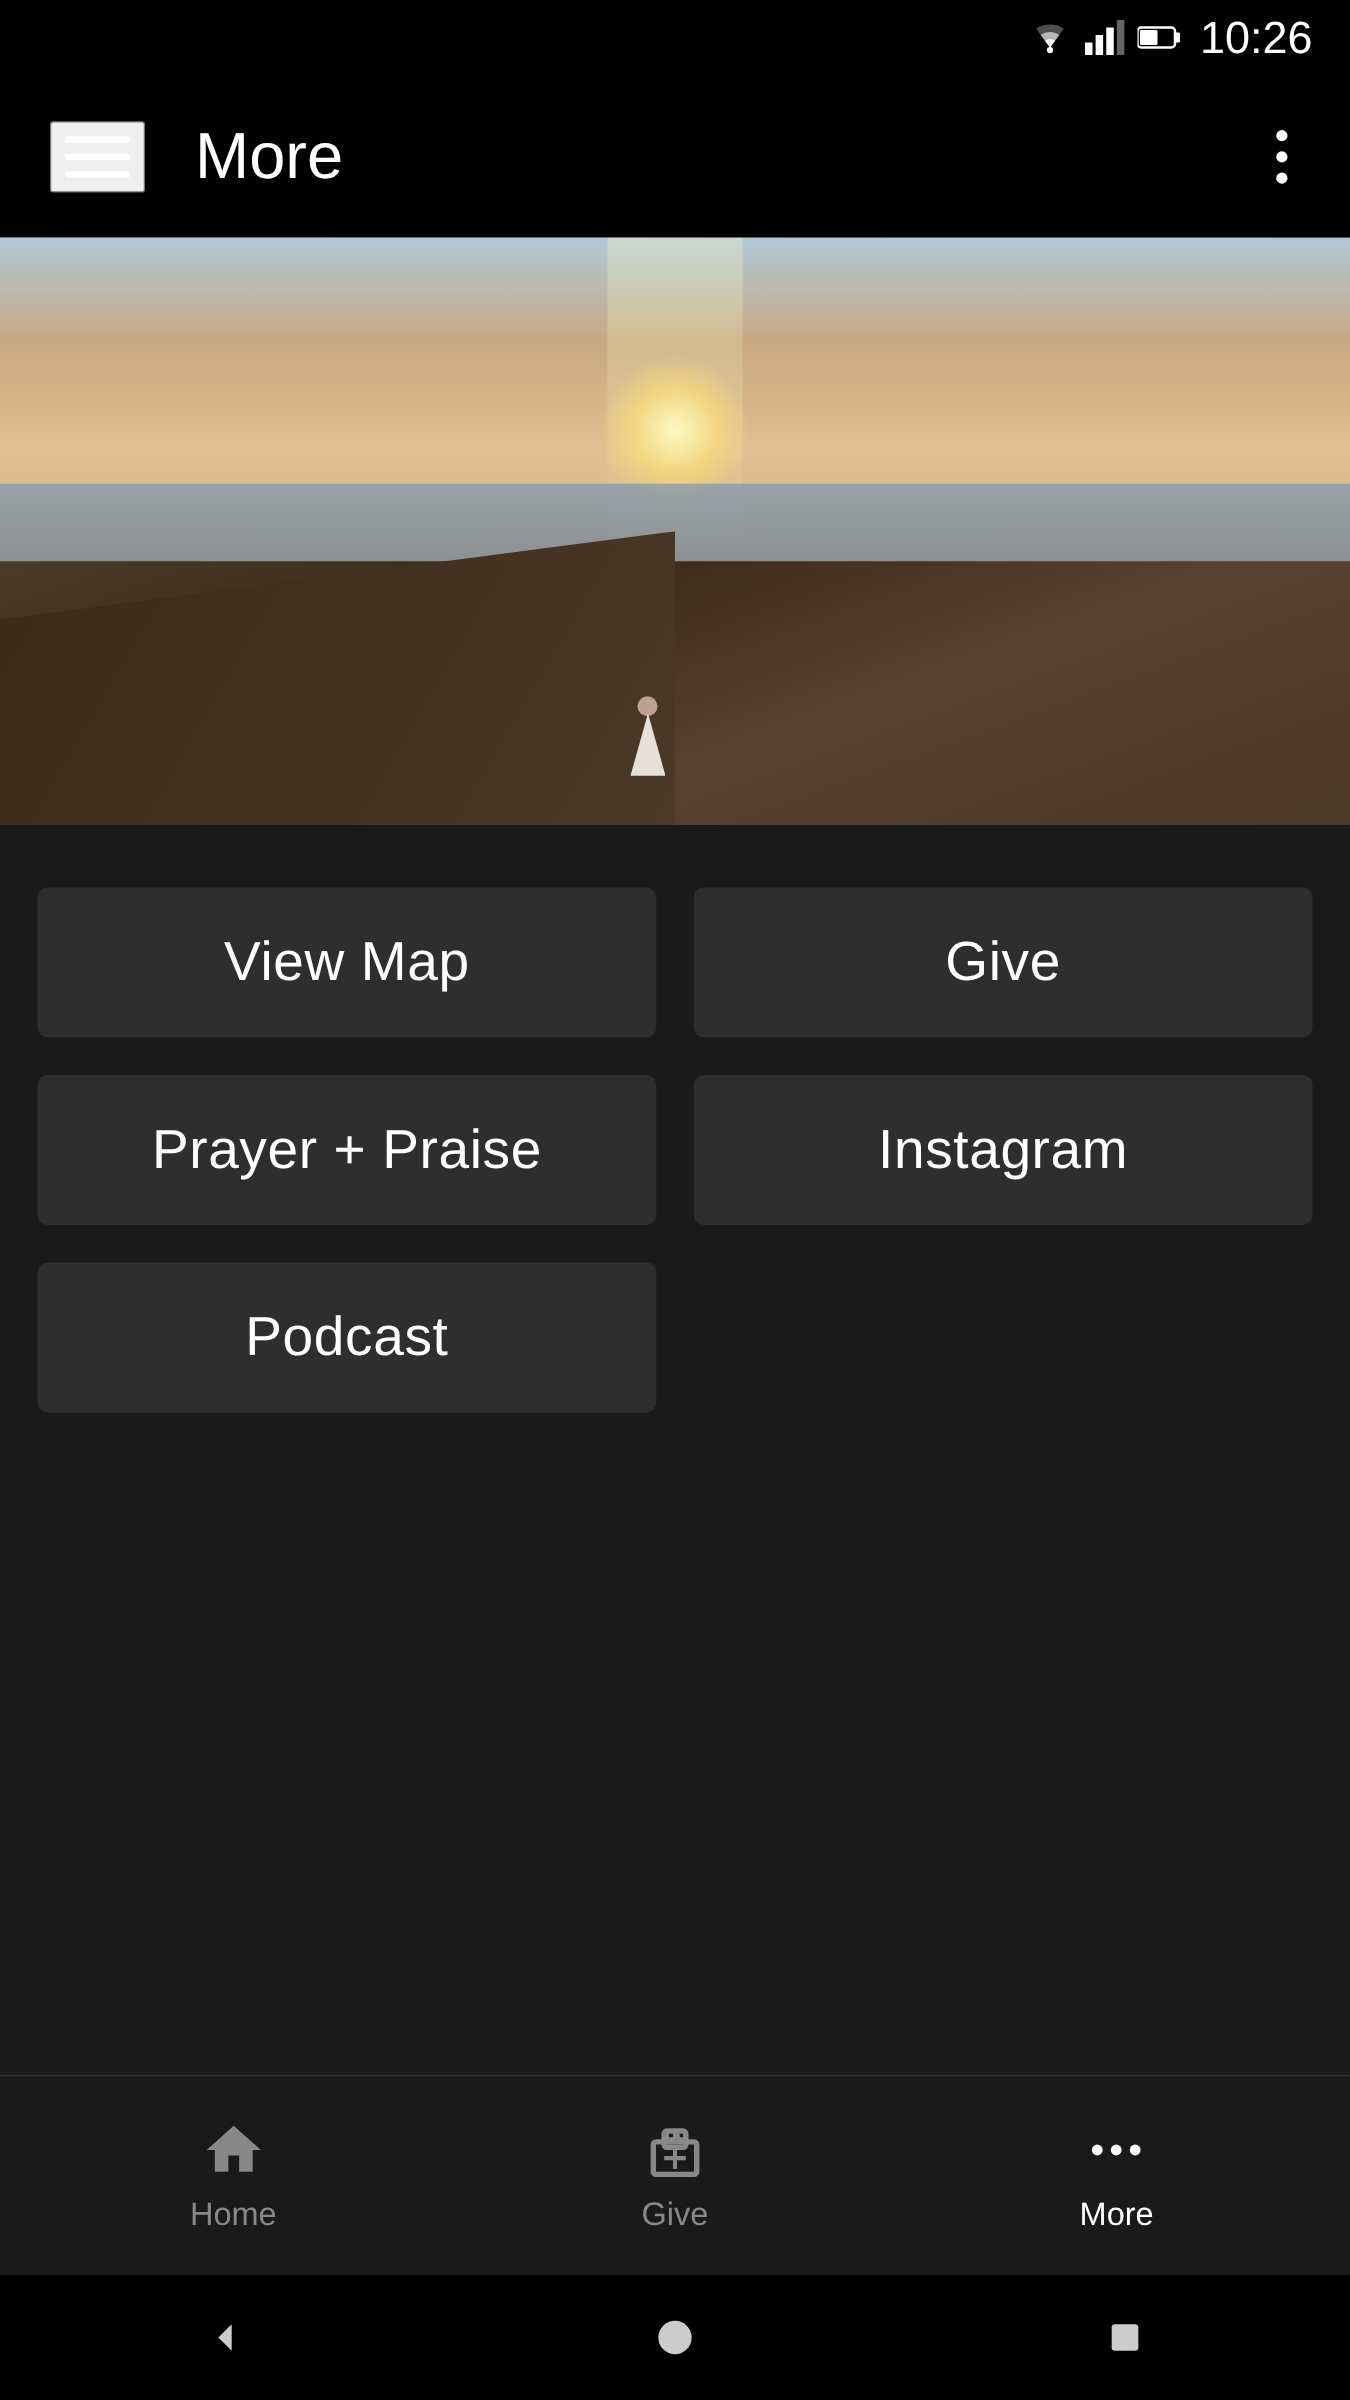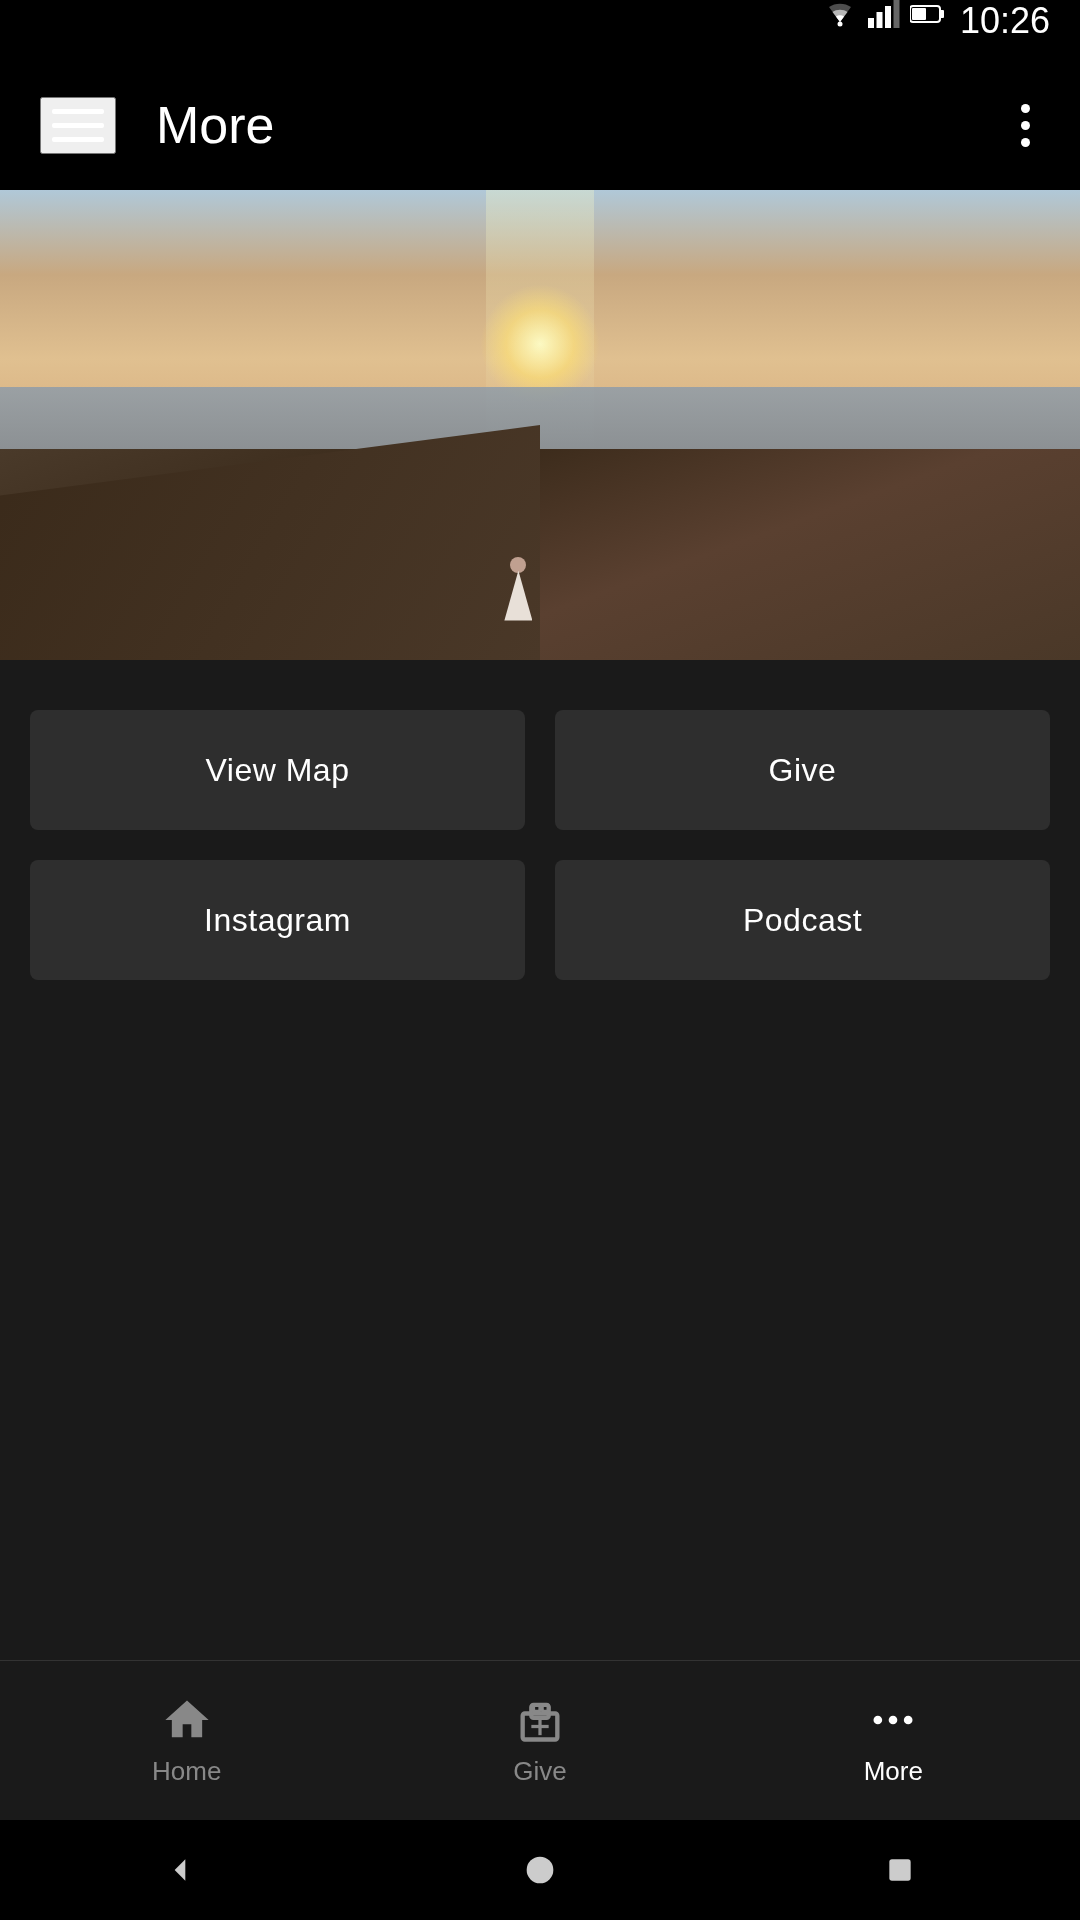--- a/index.html
+++ b/index.html
@@ -13,21 +13,21 @@
       color: #ffffff;
       display: flex;
       flex-direction: column;
     }
 
     
     .status-bar {
       background: #000;
       height: 60px;
       display: flex;
-      align-items: flex-start;
+      align-items: center;
       justify-content: flex-end;
       padding: 0 30px;
       gap: 4px;
     }
 
     .status-icons {
       display: flex;
       align-items: center;
       gap: 10px;
     }
@@ -235,21 +235,21 @@
     .grid-button {
       background: #2e2e2e;
       border: none;
       border-radius: 8px;
       height: 120px;
       display: flex;
       align-items: center;
       justify-content: center;
       cursor: pointer;
       color: #ffffff;
-      font-size: 32px;
+      font-size: 44px;
       font-weight: 400;
       letter-spacing: 0.5px;
       text-align: center;
     }
 
     
     .content-spacer {
       flex: 1;
       background: #1a1a1a;
     }
@@ -365,20 +365,21 @@
   <div class="sun-beam"></div>
   <div class="water"></div>
   <div class="land"></div>
   <div class="land-left"></div>
   <div class="figure"></div>
 </div>
 
 <div class="buttons-grid">
   <button class="grid-button">View Map</button>
   <button class="grid-button">Give</button>
+  <button class="grid-button">Prayer + Praise</button>
   <button class="grid-button">Instagram</button>
   <button class="grid-button">Podcast</button>
 </div>
 
 <div class="content-spacer"></div>
 
 <nav class="bottom-nav">
 
   <div class="nav-item">
     <svg viewBox="0 0 24 24">

